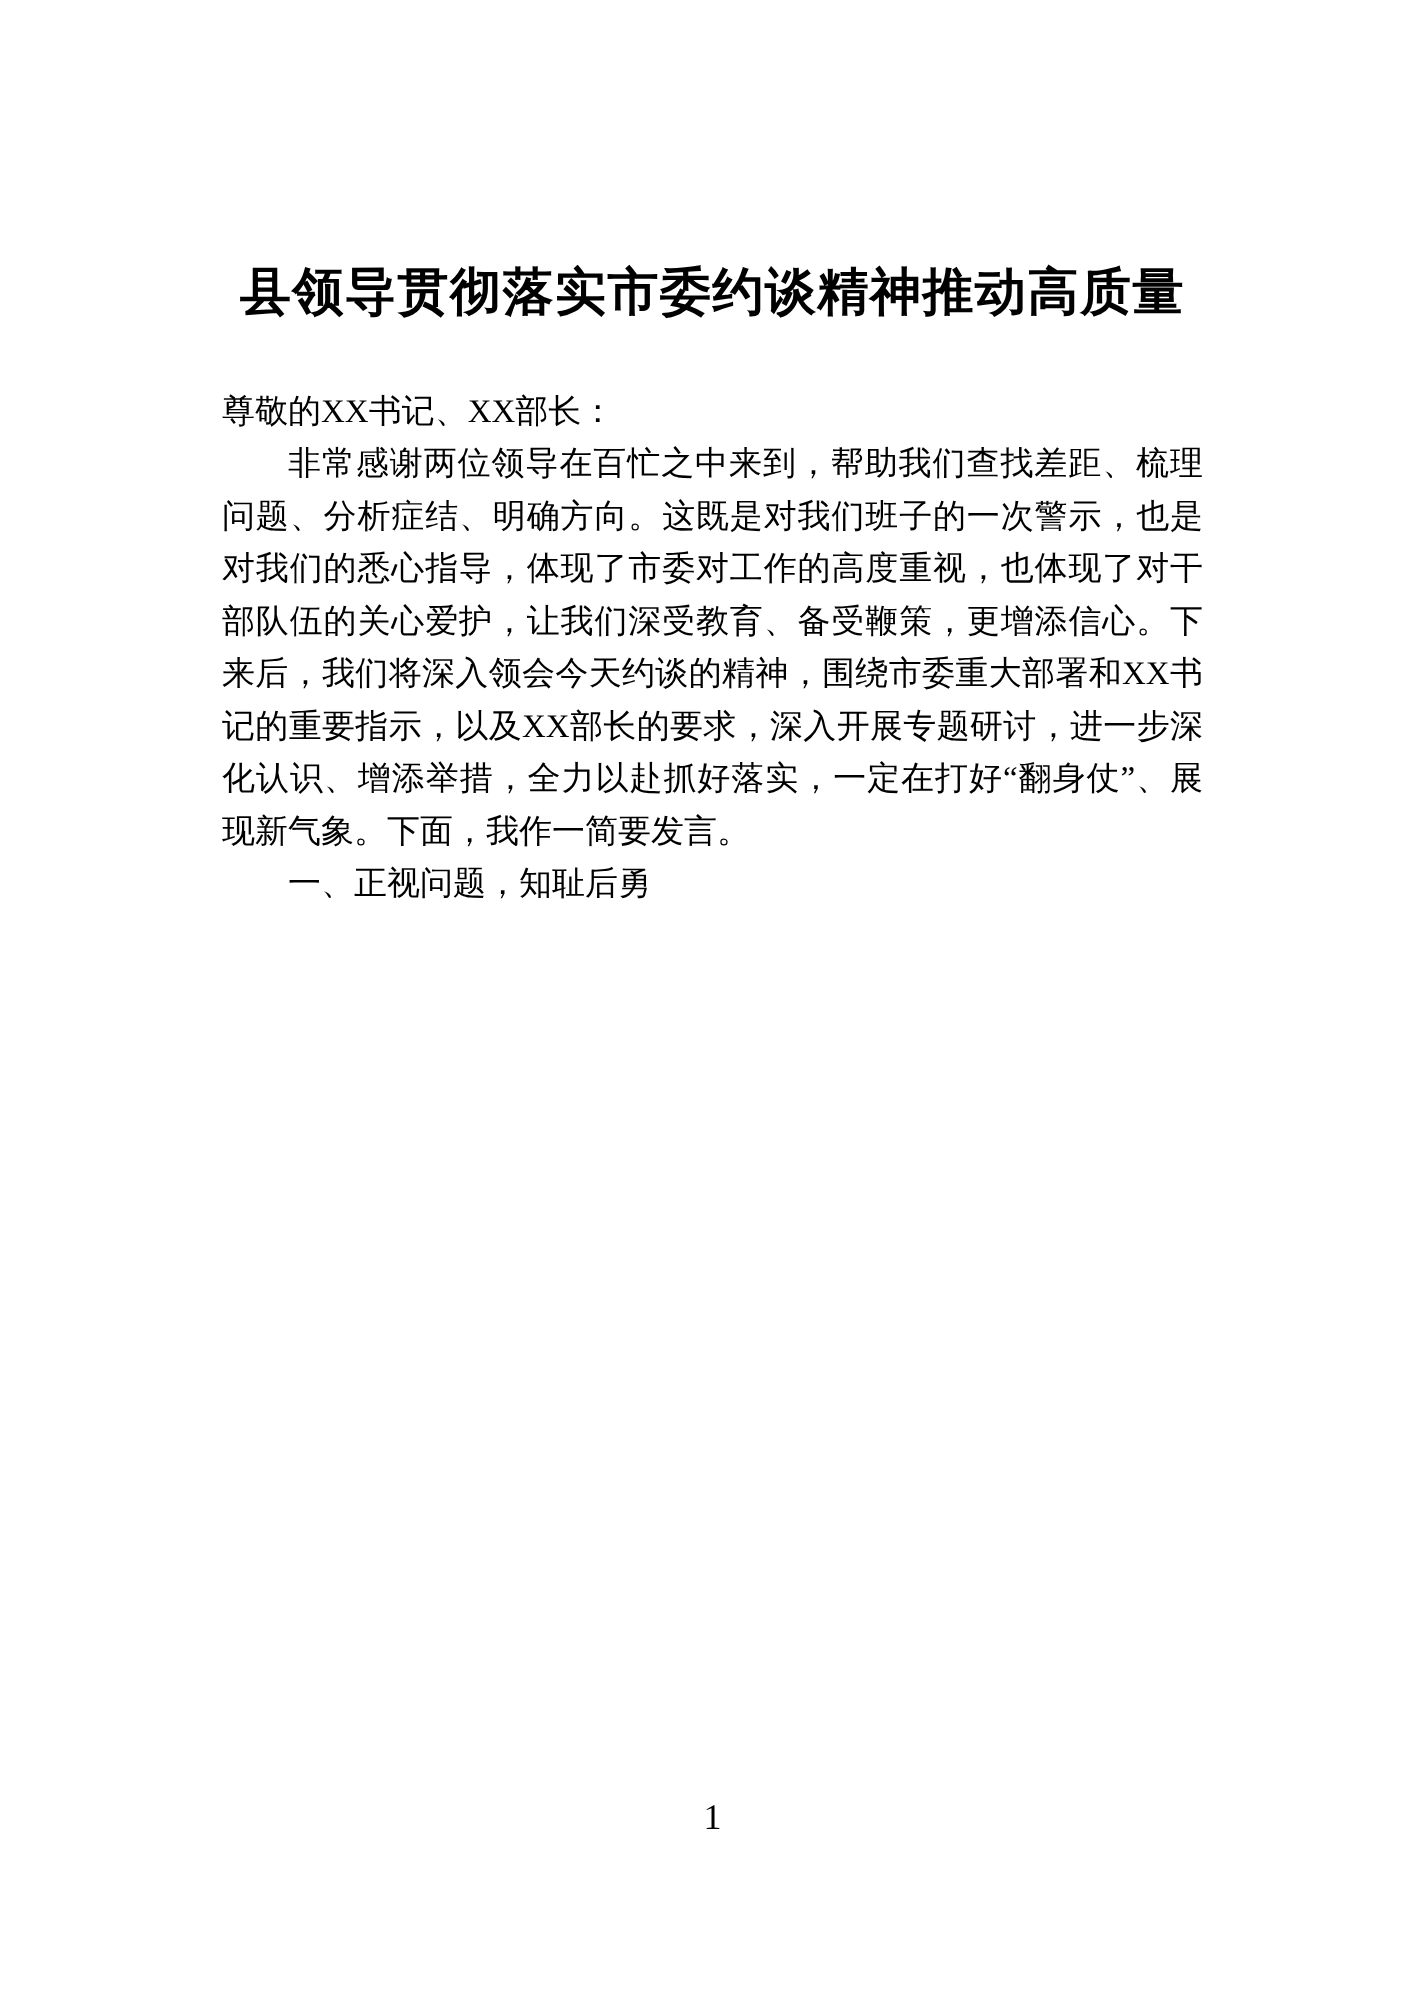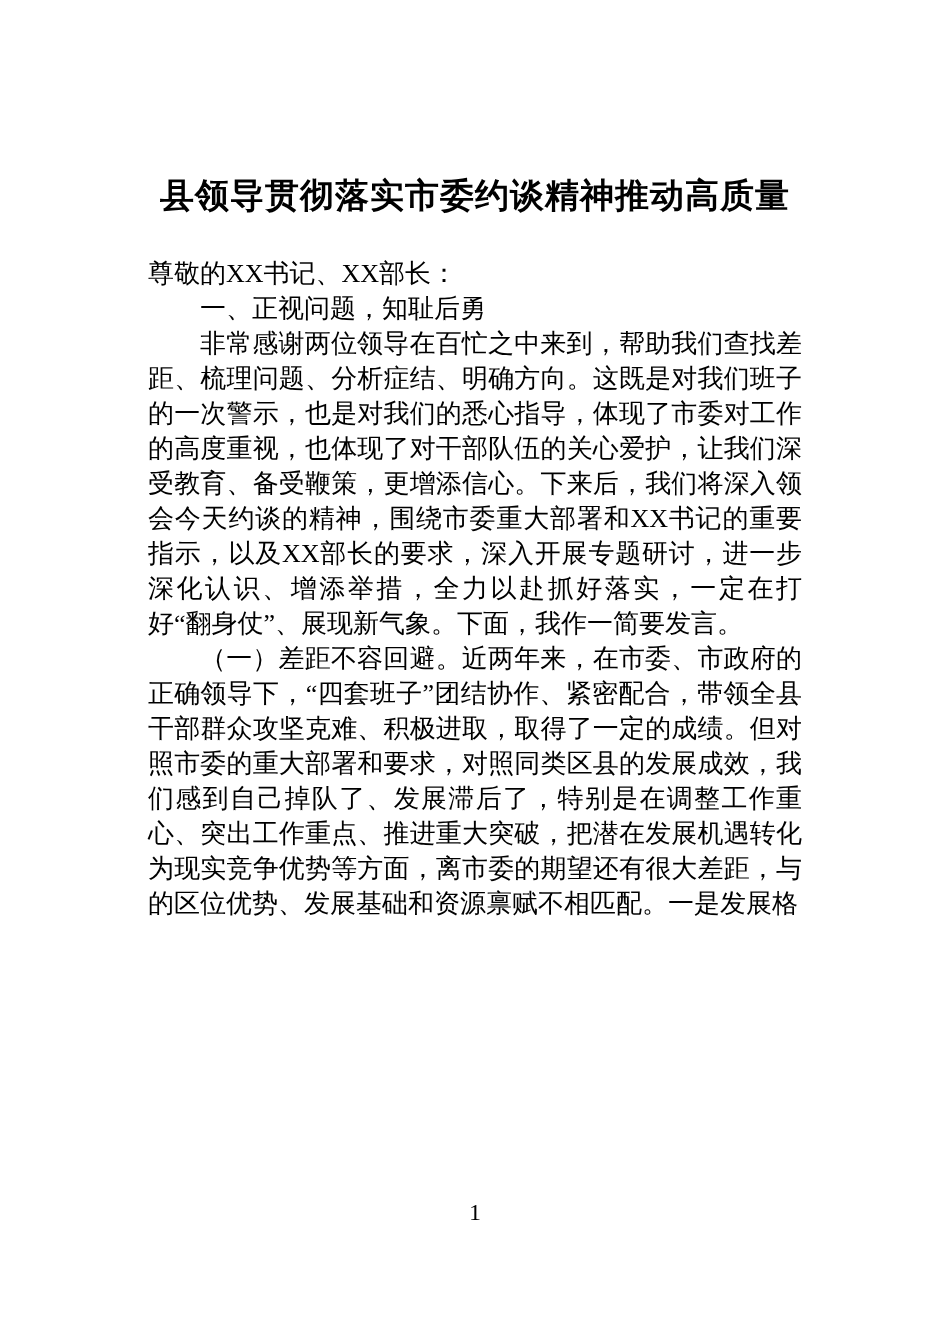--- a/index.html
+++ b/index.html
@@ -22,21 +22,21 @@
     text-align: center;
     font-family: "Liberation Sans", "DejaVu Sans", sans-serif;
     font-weight: 700;
     font-size: 34px;
     line-height: 70px;
     letter-spacing: 1px;
     margin-bottom: 26px;
   }
   .title-line { display: block; }
   .doc-body {
-    font-size: 26px;
+    font-size: 22px;
     line-height: 35px;
     text-align: justify;
     text-justify: inter-ideograph;
   }
   .para { text-indent: 2em; }
   .para.no-indent { text-indent: 0; }
   .footer {
     position: absolute;
     left: 0;
     right: 0;
@@ -52,22 +52,21 @@
 <body>
 
 <div class="page">
 
   <h1 class="doc-title">
     <span class="title-line">县领导贯彻落实市委约谈精神推动高质量</span>
   </h1>
 
   <div class="doc-body">
     <p class="para no-indent">尊敬的XX书记、XX部长：</p>
+    <p class="para">非常感谢两位领导在百忙之中来到，帮助我们查找差距、梳理问题、分析症结、明确方向。这既是对我们班子的一次警示，也是对我们的悉心指导，体现了市委对工作的高度重视，也体现了对干部队伍的关心爱护，让我们深受教育、备受鞭策，更增添信心。下来后，我们将深入领会今天约谈的精神，围绕市委重大部署和XX书记的重要指示，以及XX部长的要求，深入开展专题研讨，进一步深化认识、增添举措，全力以赴抓好落实，一定在打好“翻身仗”、展现新气象。下面，我作一简要发言。</p>
     <p class="para">一、正视问题，知耻后勇</p>
-    <p class="para">非常感谢两位领导在百忙之中来到，帮助我们查找差距、梳理问题、分析症结、明确方向。这既是对我们班子的一次警示，也是对我们的悉心指导，体现了市委对工作的高度重视，也体现了对干部队伍的关心爱护，让我们深受教育、备受鞭策，更增添信心。下来后，我们将深入领会今天约谈的精神，围绕市委重大部署和XX书记的重要指示，以及XX部长的要求，深入开展专题研讨，进一步深化认识、增添举措，全力以赴抓好落实，一定在打好“翻身仗”、展现新气象。下面，我作一简要发言。</p>
-    <p class="para">（一）差距不容回避。近两年来，在市委、市政府的正确领导下，“四套班子”团结协作、紧密配合，带领全县干部群众攻坚克难、积极进取，取得了一定的成绩。但对照市委的重大部署和要求，对照同类区县的发展成效，我们感到自己掉队了、发展滞后了，特别是在调整工作重心、突出工作重点、推进重大突破，把潜在发展机遇转化为现实竞争优势等方面，离市委的期望还有很大差距，与的区位优势、发展基础和资源禀赋不相匹配。一是发展格</p>
   </div>
 
   <div class="footer">
     <span class="page-number">1</span>
   </div>
 
 </div>
 
 </body></html>

